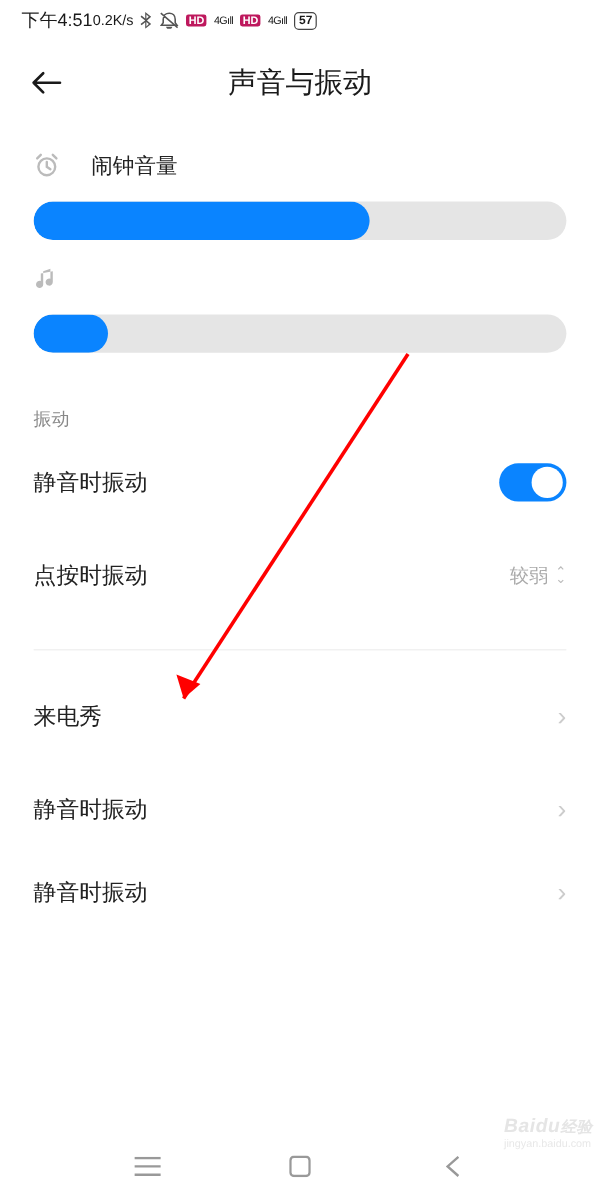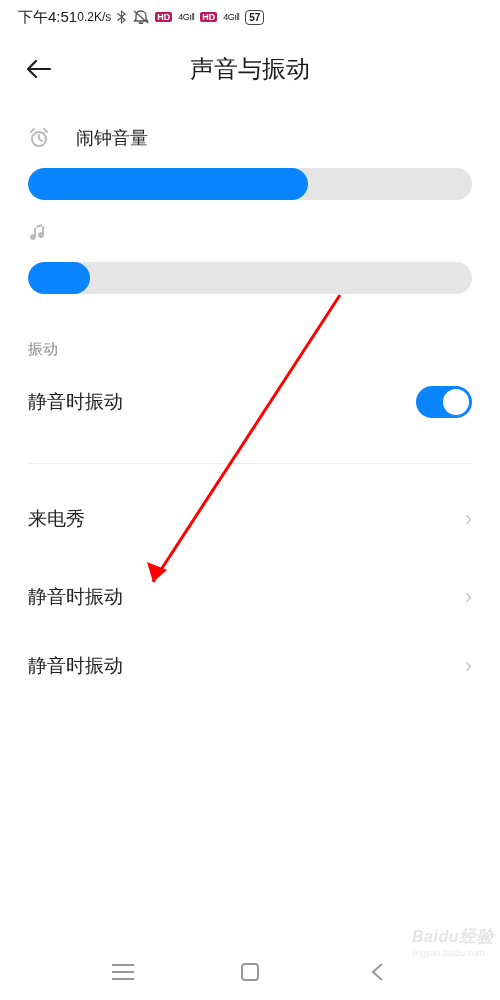--- a/index.html
+++ b/index.html
@@ -99,20 +99,30 @@
   </div>
 
   <div class="grouplabel">振动</div>
 
   <div class="row">
     <span class="rowlabel">静音时振动</span>
     <div class="toggle"></div>
   </div>
 
 
+  <div class="row">
+    <span class="rowlabel">点按时振动</span>
+    <span class="valcell">
+      <span>较弱</span>
+      <span class="chev-ud">
+          <span>⌃</span>
+          <span>⌄</span>
+        </span>
+    </span>
+  </div>
 
   <div class="divider"></div>
 
   <div class="row" style="margin-top:16px">
     <span class="rowlabel">来电秀</span>
     <span class="chev-r">›</span>
   </div>
 
   <div class="row">
     <span class="rowlabel">静音时振动</span>
@@ -125,21 +135,21 @@
   </div>
 
 </div>
 
 <svg class="arrow" style="left:135px;top:290px" width="210" height="310" viewBox="0 0 210 310">
   <line x1="205" y1="5" x2="18" y2="292" stroke="#ff0000" stroke-width="3"></line>
   <polygon points="18,292 12,272 32,280" fill="#ff0000"></polygon>
 </svg>
 
 <div class="watermark">
-  <span>Baidu</span><span style="font-size:17px">经验</span>
+  <span>Baidu</span><span style="font-size:13px">经验</span>
   <span class="wmsub">jingyan.baidu.com</span>
 </div>
 
 <div class="navbar">
   <div class="navbtn">
     <svg width="22" height="16" viewBox="0 0 22 16">
         <path d="M0 1h22M0 8h22M0 15h22" stroke="#999" stroke-width="2"></path>
       </svg>
   </div>
   <div class="navbtn">

